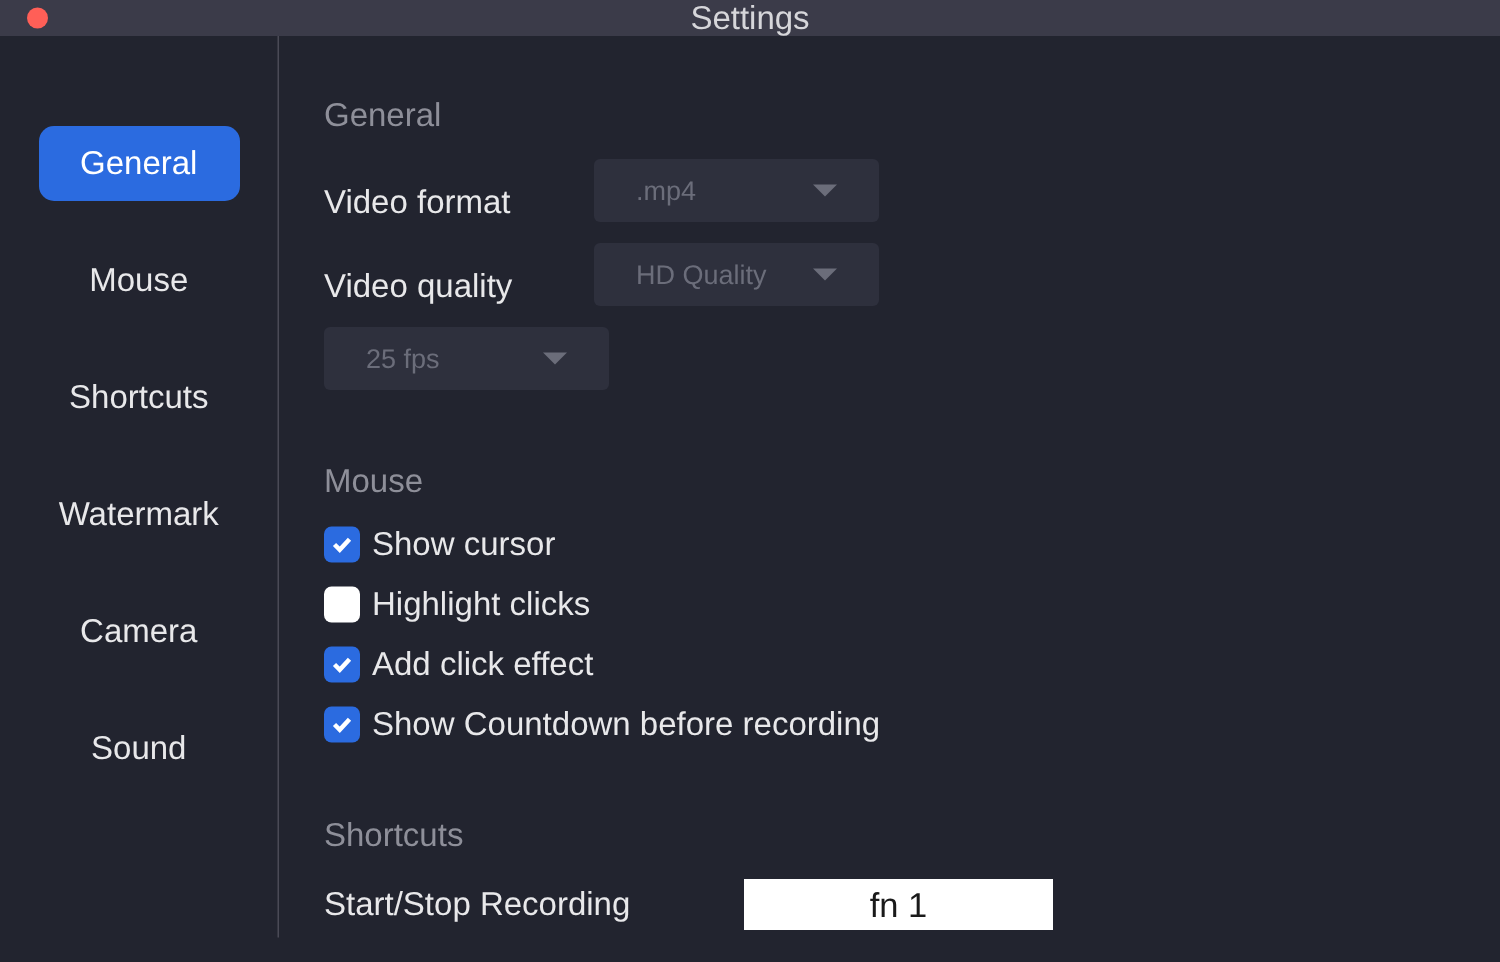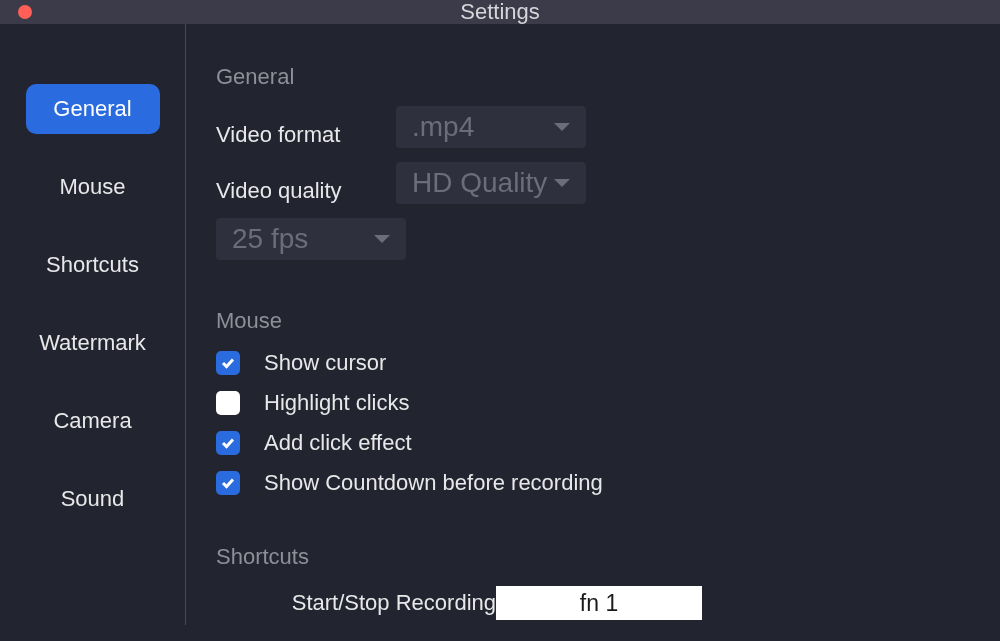--- a/index.html
+++ b/index.html
@@ -97,37 +97,37 @@
       color: #e8e8ea;
     }
     .select {
       width: 190px;
       height: 42px;
       background: #2e303d;
       border-radius: 4px;
       display: flex;
       align-items: center;
       justify-content: space-between;
-      padding: 0 16px;
+      padding: 0 28px;
       color: #6b6d7a;
-      font-size: 28px;
+      font-size: 18px;
       cursor: pointer;
     }
     .chevron {
       width: 0;
       height: 0;
       border-left: 8px solid transparent;
       border-right: 8px solid transparent;
       border-top: 8px solid #6b6d7a;
     }
     .checkbox-row {
       display: flex;
       align-items: center;
       margin-bottom: 14px;
-      gap: 24px;
+      gap: 8px;
     }
     .checkbox {
       width: 24px;
       height: 24px;
       border-radius: 5px;
       display: flex;
       align-items: center;
       justify-content: center;
       cursor: pointer;
       flex-shrink: 0;
@@ -149,21 +149,20 @@
     }
     .shortcut-row {
       display: flex;
       align-items: center;
       margin-bottom: 14px;
     }
     .shortcut-label {
       width: 280px;
       font-size: 22px;
       color: #e8e8ea;
-      text-align: right;
     }
     .shortcut-field {
       width: 206px;
       height: 34px;
       background: #ffffff;
       border-radius: 0;
       display: flex;
       align-items: center;
       justify-content: center;
       color: #1a1a1a;

